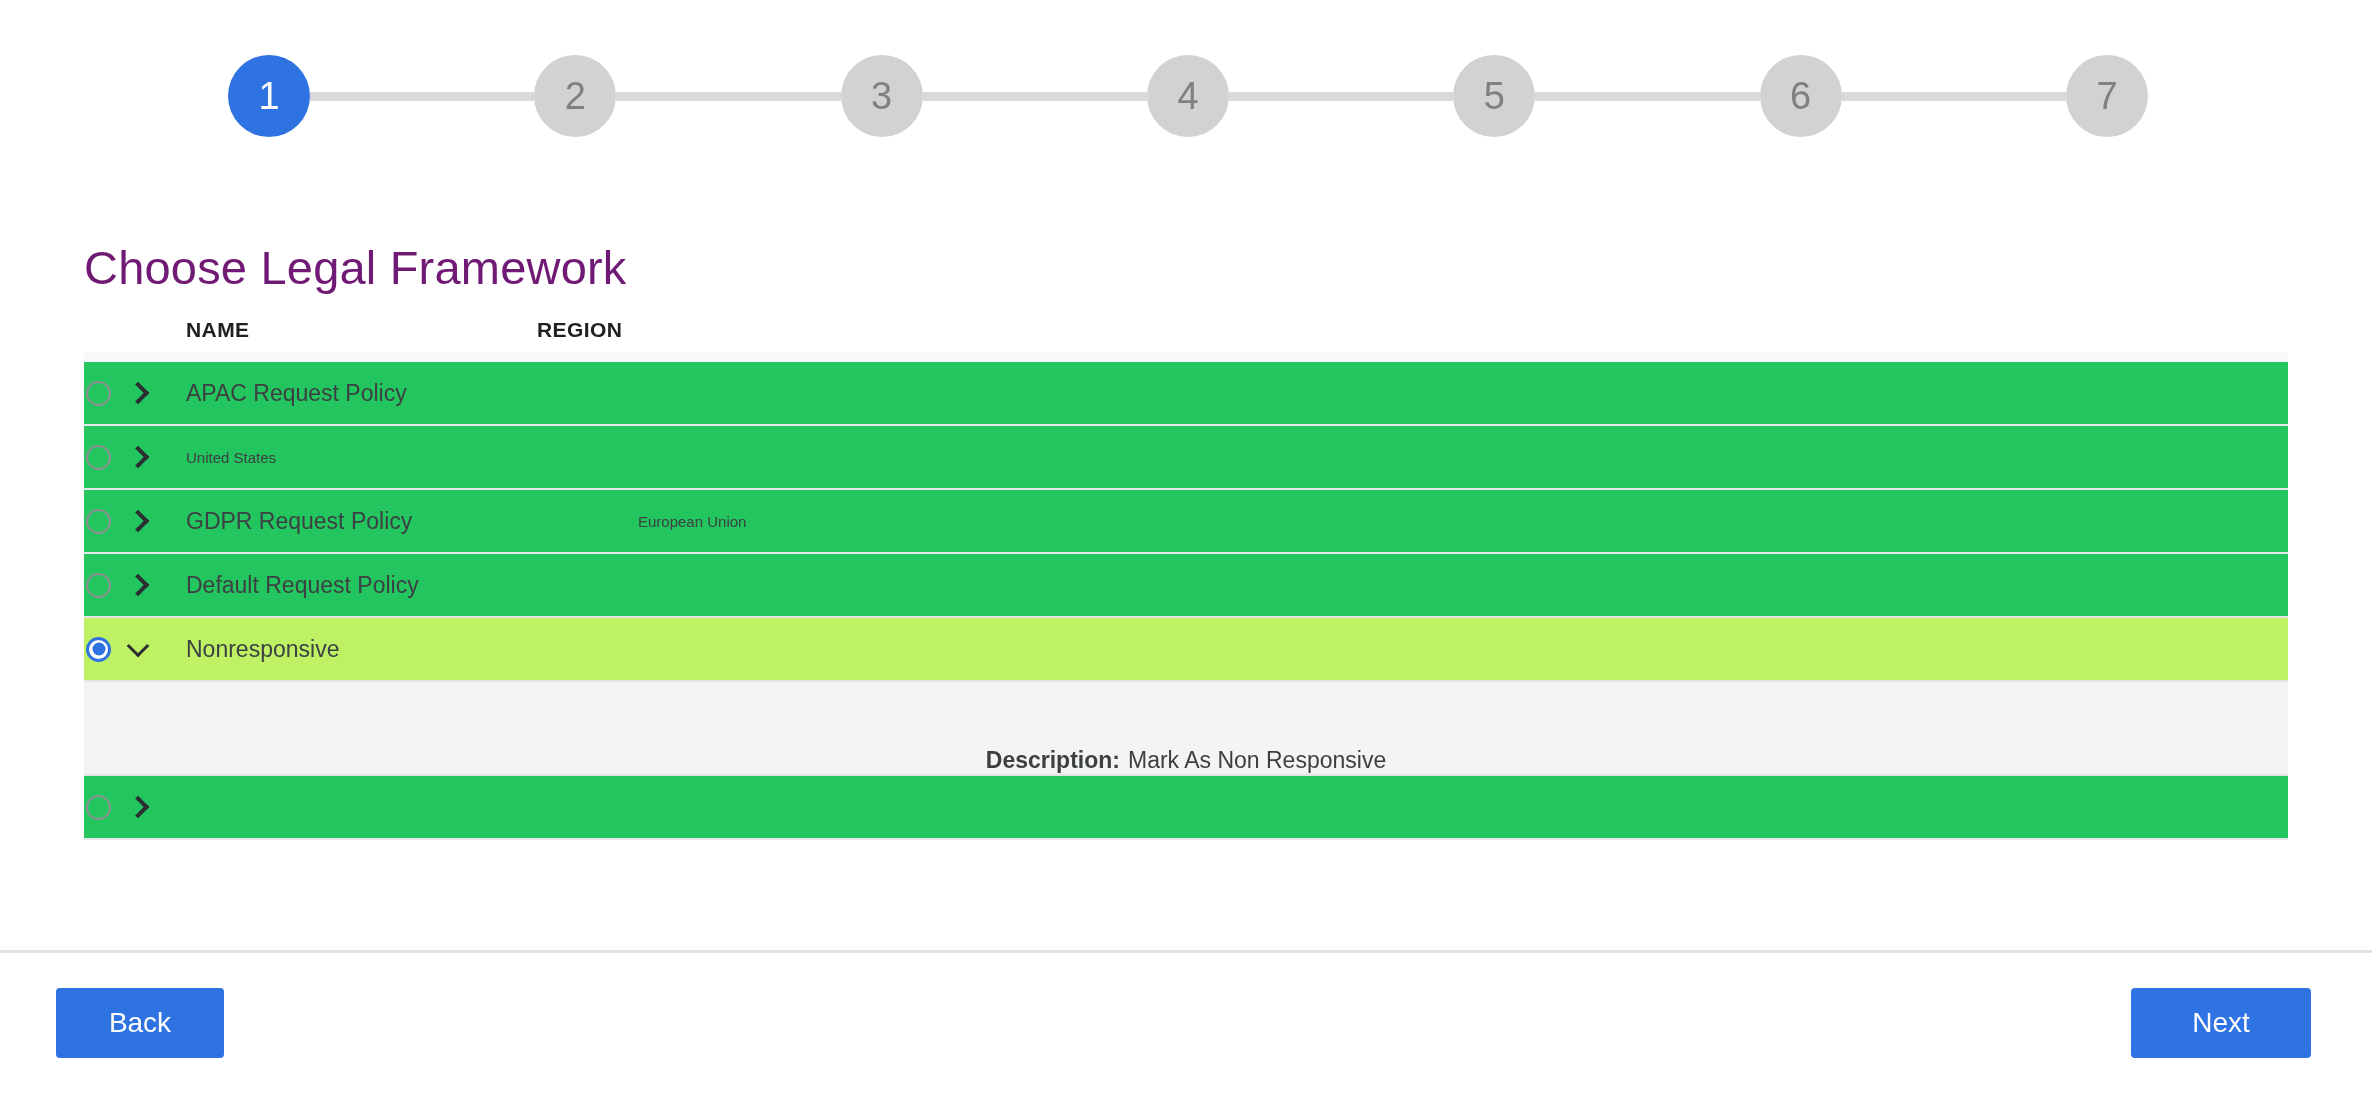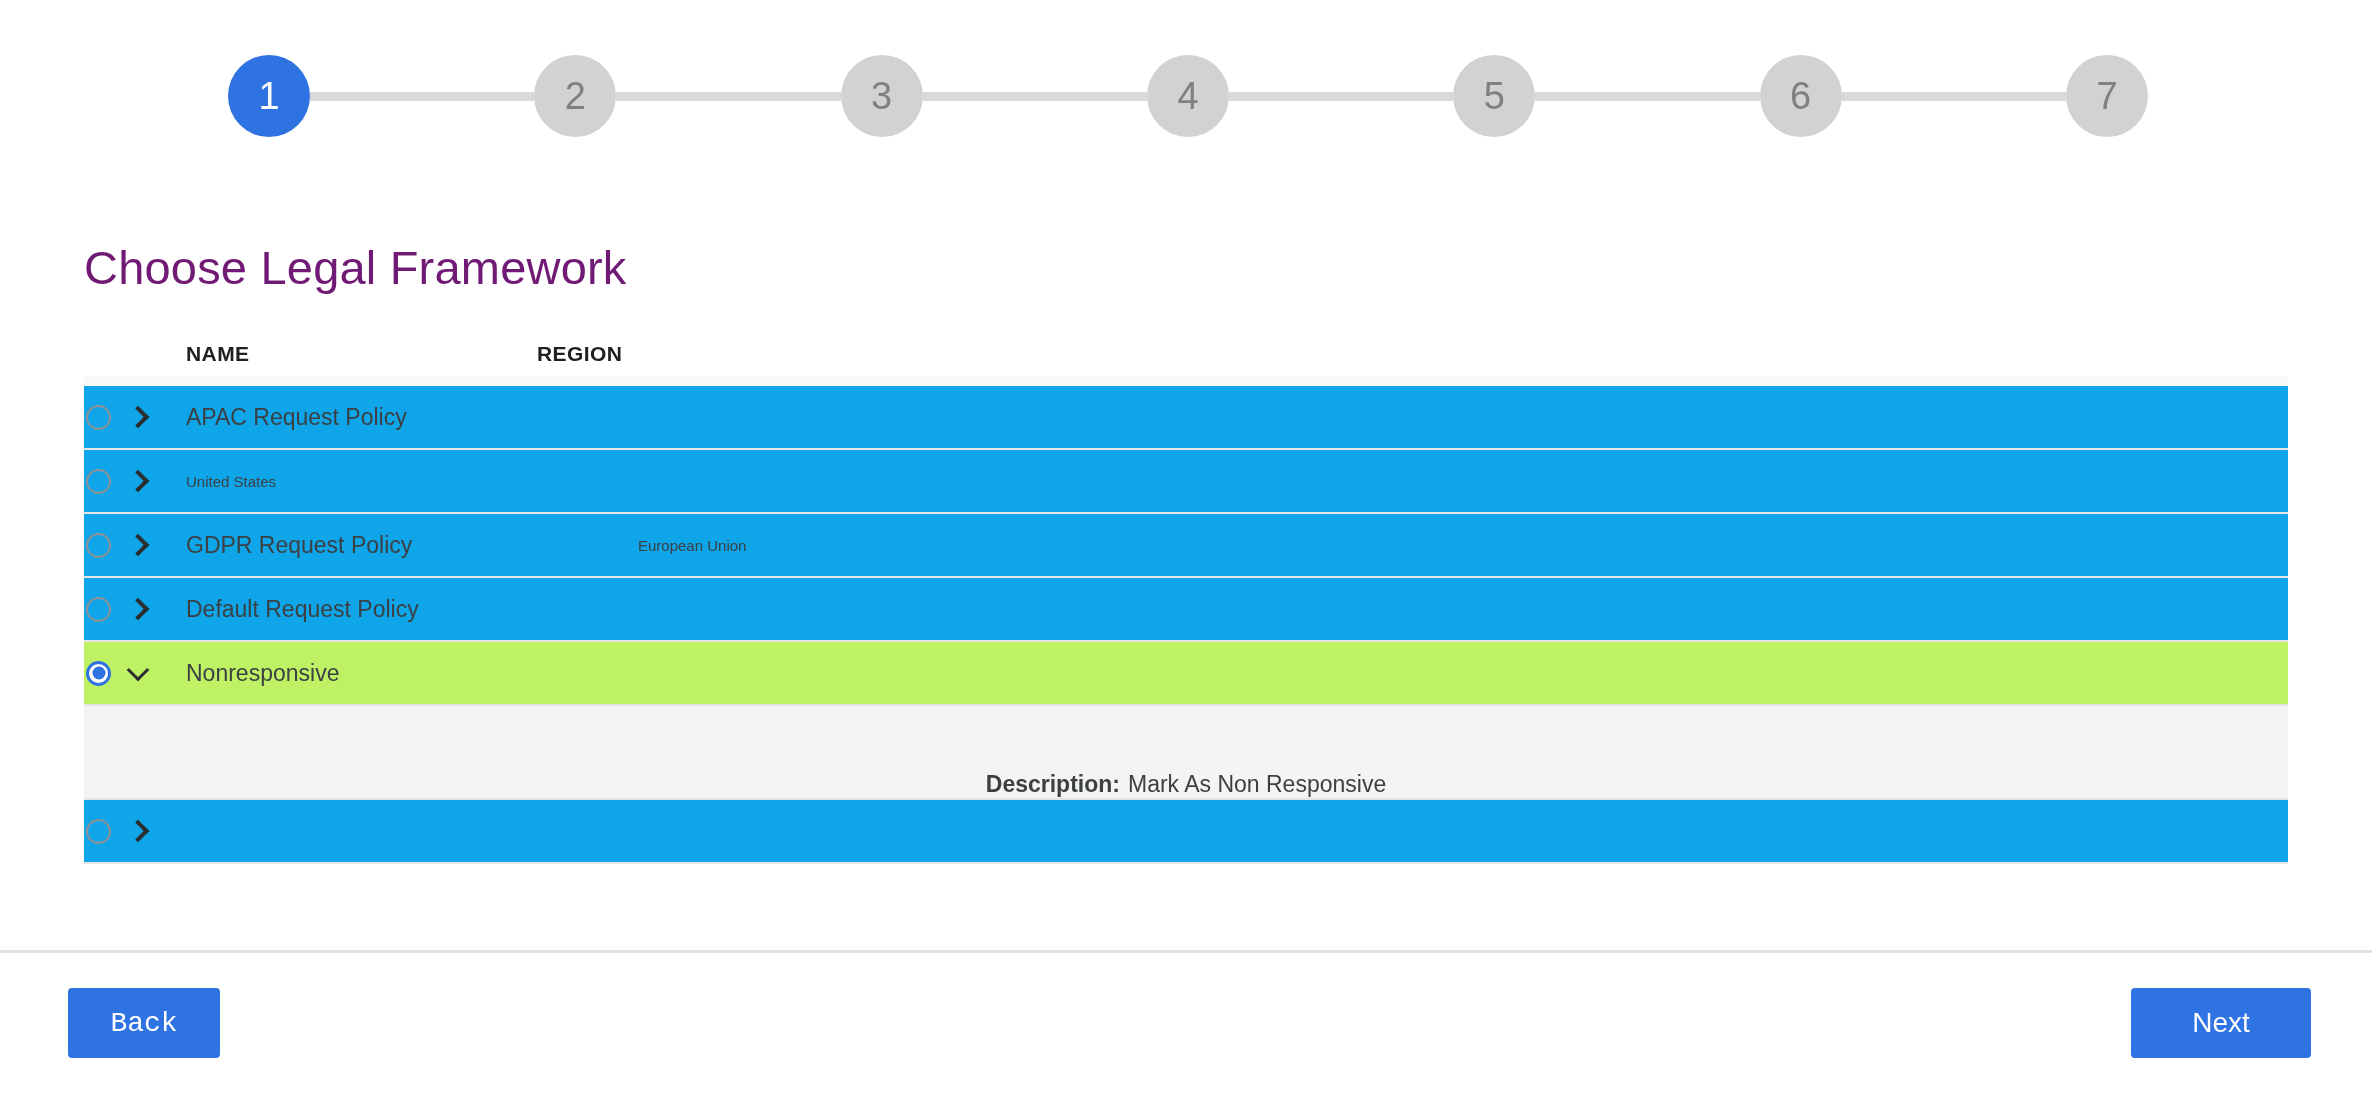--- a/index.html
+++ b/index.html
@@ -68,21 +68,20 @@
     position: absolute;
     left: 84px;
     top: 318px;
     width: 2204px;
   }
   .table-head {
     display: flex;
     height: 34px;
     align-items: flex-start;
     padding-left: 0;
-    margin-top: 24px;
   }
   .th {
     font-size: 21px;
     font-weight: 700;
     color: #202124;
     letter-spacing: 0.4px;
   }
   .th.name { width: 453px; padding-left: 102px; box-sizing: border-box; }
   .th.region { width: 500px; }
 
@@ -91,21 +90,21 @@
     background: #f7f8fa;
     width: 100%;
   }
 
   .row {
     display: flex;
     align-items: center;
     height: 64px;
     border-bottom: 2px solid #e4e5e6;
     box-sizing: border-box;
-    background: #0ea5e9;
+    background: #22c55e;
   }
   .row.selected {
     background: #bef264;
   }
 
   .cell-radio {
     width: 46px;
     display: flex;
     align-items: center;
     justify-content: flex-start;
@@ -204,21 +203,21 @@
     border-radius: 4px;
     font-family: "Liberation Sans", sans-serif;
     font-size: 28px;
     font-weight: 400;
     cursor: pointer;
     display: flex;
     align-items: center;
     justify-content: center;
     padding: 0;
   }
-  .btn-back { left: 68px; width: 152px; font-family: Liberation Mono, monospace; }
+  .btn-back { left: 56px; width: 168px; }
   .btn-next { left: 2131px; width: 180px; }
 </style>
 </head>
 <body>
 
 <div class="stepper">
   <div class="step-circle active">
       <span>1</span>
     </div>
   <div class="step-line"></div>

